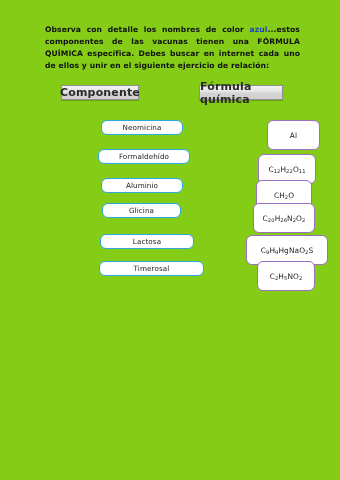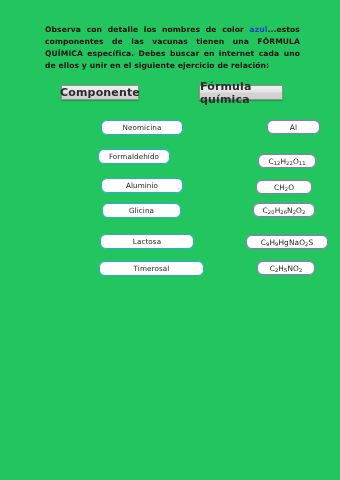--- a/index.html
+++ b/index.html
@@ -12,21 +12,21 @@
     height: 480px;
     position: relative;
     overflow: hidden;
     font-family: "Liberation Sans", sans-serif;
     color: #1a1a1a;
   }
 
   #worksheet {
     position: absolute;
     inset: 0;
-    background: #22c55e;
+    background: #84cc16;
   }
 
   
   .instructions {
     position: absolute;
     left: 45px;
     top: 16px;
     width: 255px;
     font-family: "DejaVu Sans", sans-serif;
     font-size: 7.6px;
@@ -87,36 +87,36 @@
 
   .box.left {
     border: 1.2px solid #2fa8dd;
     height: 15px;
     font-size: 7.2px;
     letter-spacing: 0.1px;
   }
 
   .box.right {
     border: 1.2px solid #9b6fc4;
-    height: 14px;
+    height: 30px;
     font-size: 7.4px;
     letter-spacing: 0.1px;
   }
 
   .box sub {
     font-size: 70%;
     vertical-align: baseline;
     position: relative;
     top: 2px;
     line-height: 0;
   }
 
   
   #left-0 { left: 59px;  top: 120px; width: 82px; }
-  #left-1 { left: 56px;  top: 149px; width: 72px; }
+  #left-1 { left: 56px;  top: 149px; width: 92px; }
   #left-2 { left: 59px;  top: 178px; width: 82px; }
   #left-3 { left: 60px;  top: 203px; width: 79px; }
   #left-4 { left: 58px;  top: 234px; width: 94px; }
   #left-5 { left: 57px;  top: 261px; width: 105px; }
 
   
   #right-0 { left: 225px; top: 120px; width: 53px; }
   #right-1 { left: 216px; top: 154px; width: 58px; }
   #right-2 { left: 214px; top: 180px; width: 56px; }
   #right-3 { left: 211px; top: 203px; width: 62px; }

